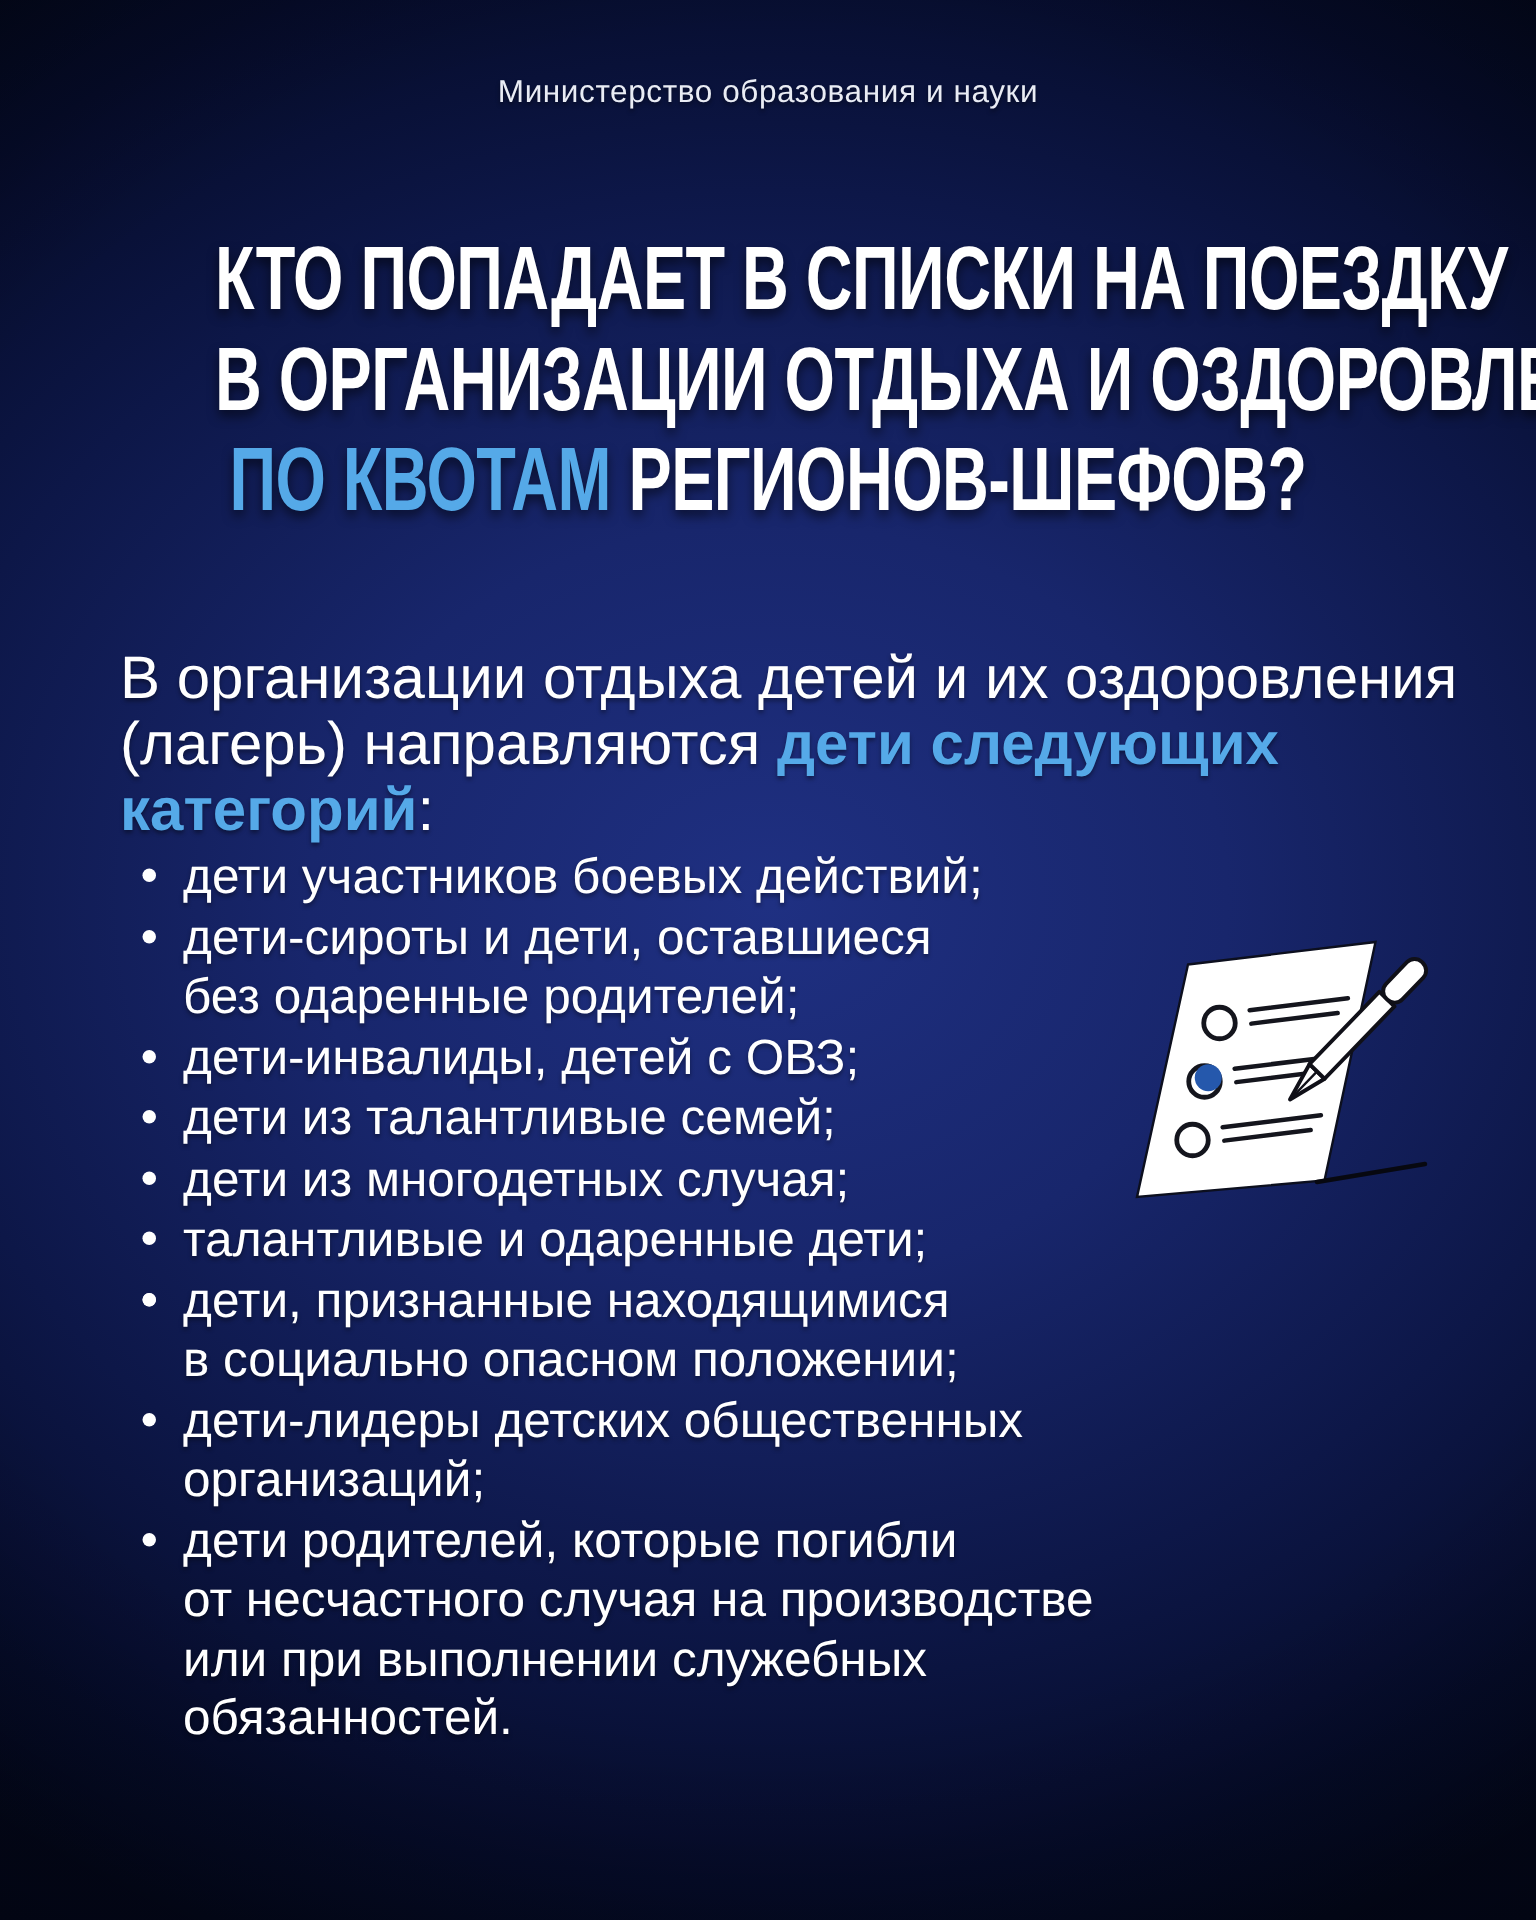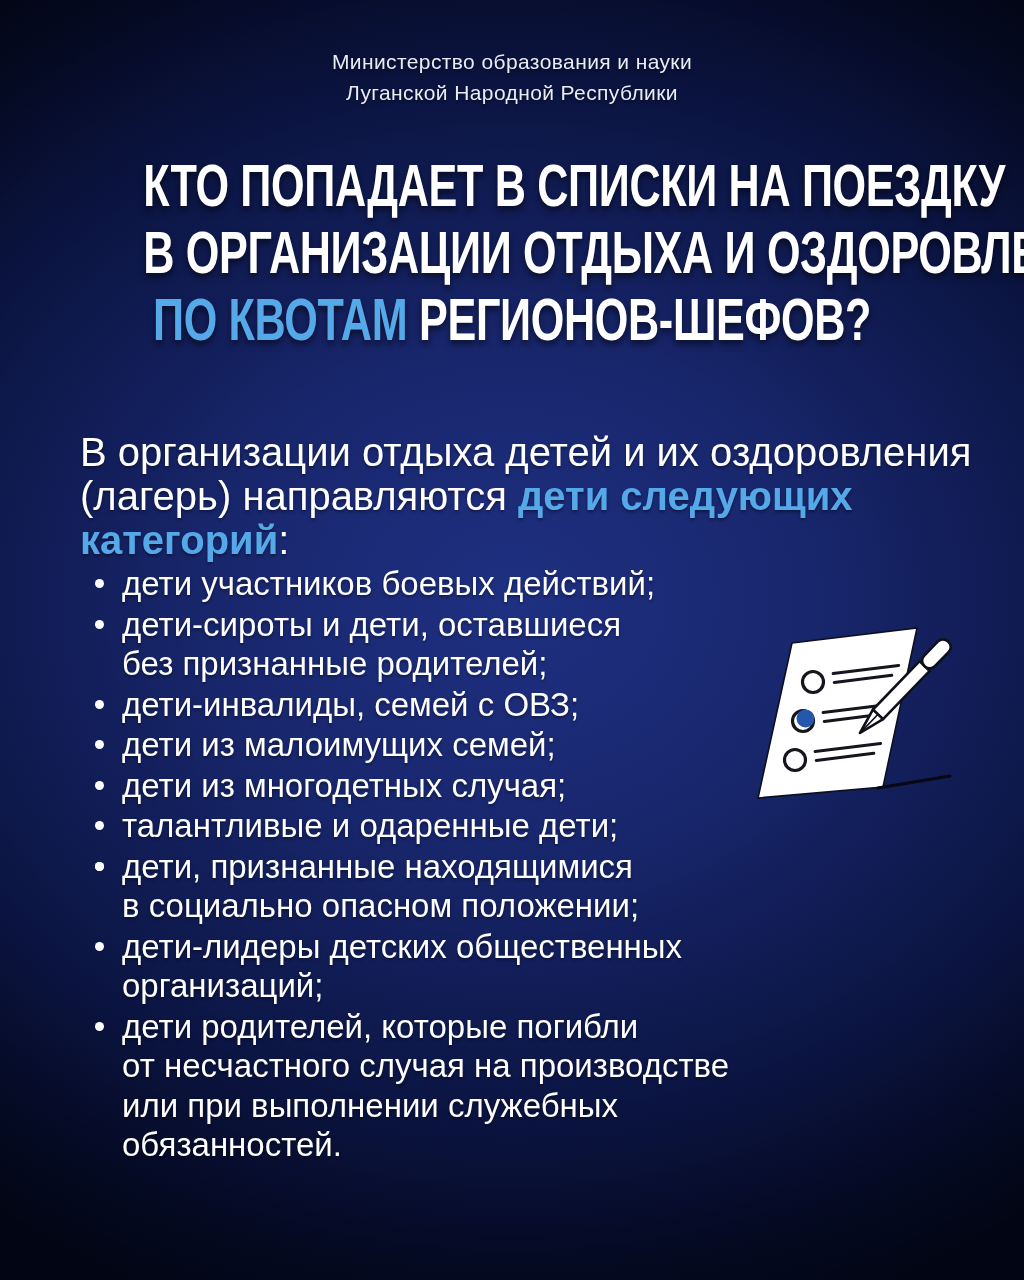--- a/index.html
+++ b/index.html
@@ -54,39 +54,38 @@
   ul.cats .btext{white-space:pre-line;}
   .illo{position:absolute;left:744px;top:597px;width:275px;height:235px;}
 </style>
 </head>
 <body>
 
 <div class="canvas">
 
   <div class="hdr">
     <div>Министерство образования и науки</div>
-    <div>Луганской Народной Республики</div>
   </div>
 
   <div class="title">
     <div>КТО ПОПАДАЕТ В СПИСКИ НА ПОЕЗДКУ</div>
     <div>В ОРГАНИЗАЦИИ ОТДЫХА И ОЗДОРОВЛЕНИЯ</div>
     <div><span class="accent">ПО КВОТАМ</span><span> РЕГИОНОВ-ШЕФОВ?</span></div>
   </div>
 
   <p class="intro"><span>В организации отдыха детей и их оздоровления
 (лагерь) направляются </span><span class="hl">дети следующих
 категорий</span><span>:</span></p>
 
   <ul class="cats">
       <li><span class="dot"></span><span class="btext">дети участников боевых действий;</span></li>
       <li><span class="dot"></span><span class="btext">дети-сироты и дети, оставшиеся
-без признанные родителей;</span></li>
-      <li><span class="dot"></span><span class="btext">дети-инвалиды, семей с ОВЗ;</span></li>
-      <li><span class="dot"></span><span class="btext">дети из малоимущих семей;</span></li>
+без одаренные родителей;</span></li>
+      <li><span class="dot"></span><span class="btext">дети-инвалиды, детей с ОВЗ;</span></li>
+      <li><span class="dot"></span><span class="btext">дети из талантливые семей;</span></li>
       <li><span class="dot"></span><span class="btext">дети из многодетных случая;</span></li>
       <li><span class="dot"></span><span class="btext">талантливые и одаренные дети;</span></li>
       <li><span class="dot"></span></li>
       <li><span class="dot"></span><span class="btext">дети, признанные находящимися
 в социально опасном положении;</span></li>
       <li><span class="dot"></span><span class="btext">дети-лидеры детских общественных
 организаций;</span></li>
       <li><span class="dot"></span><span class="btext">дети родителей, которые погибли
 от несчастного случая на производстве
 или при выполнении служебных

